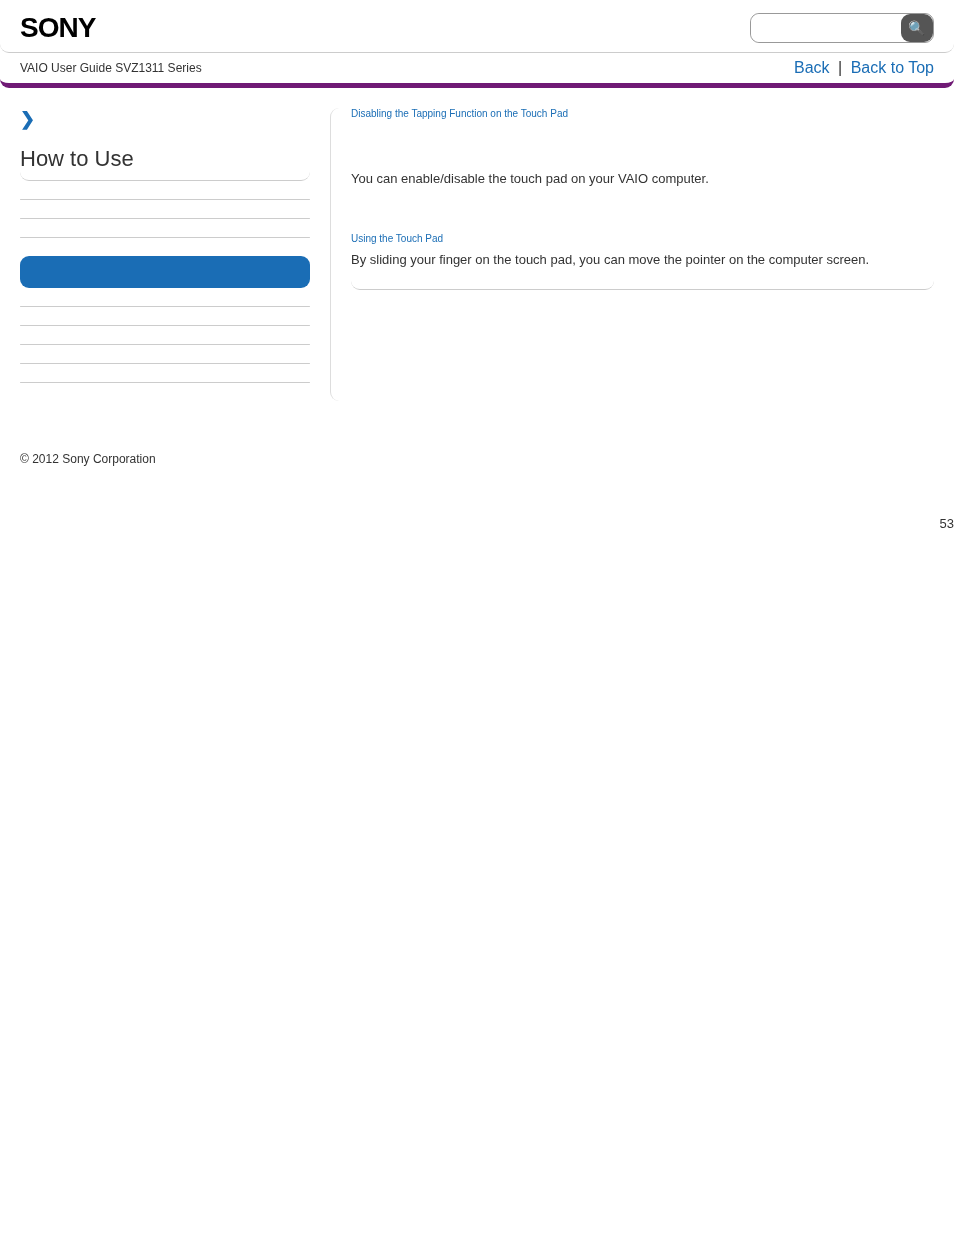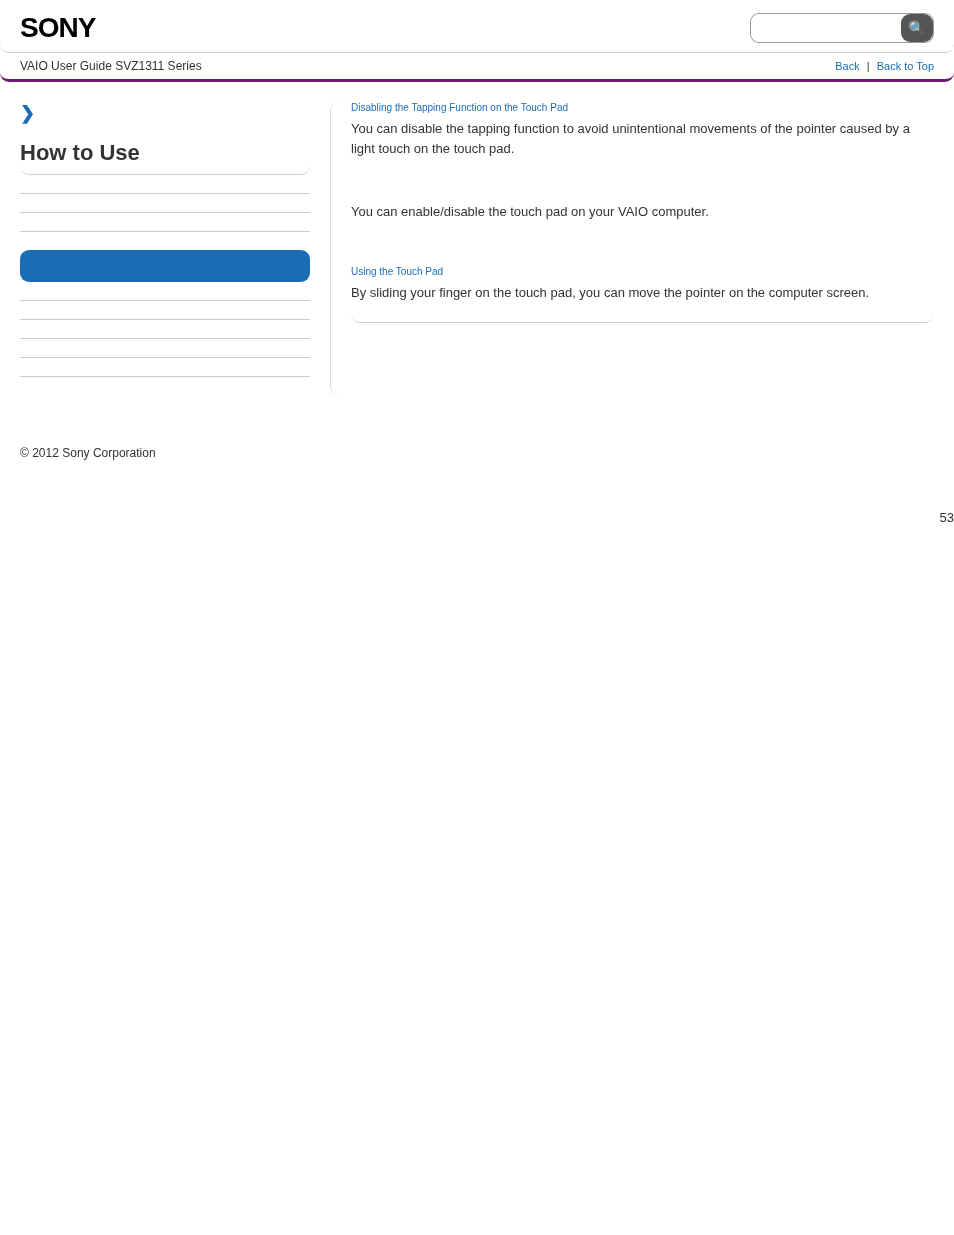--- a/index.html
+++ b/index.html
@@ -52,28 +52,28 @@
       color: #fff;
       font-size: 14px;
     }
 
     
     .navbar {
       display: flex;
       justify-content: space-between;
       align-items: center;
       padding: 6px 20px;
-      border-bottom: 3px solid #701a75;
+      border-bottom: 5px solid #701a75;
     }
     .nav-left {
       font-size: 12px;
       color: #333;
     }
     .nav-right {
-      font-size: 11px;
+      font-size: 16px;
     }
     .nav-right a {
       color: #1a6db5;
       text-decoration: none;
     }
     .nav-right .separator {
       margin: 0 4px;
       color: #333;
     }
 
@@ -93,21 +93,21 @@
 
     .breadcrumb-arrow {
       color: #1a6db5;
       font-size: 18px;
       font-weight: bold;
       margin-bottom: 16px;
     }
 
     .sidebar-title {
       font-size: 22px;
-      font-weight: bold;
+      font-weight: normal;
       color: #333;
       margin-bottom: 8px;
       padding-bottom: 8px;
       border-bottom: 1px solid #ccc;
     }
 
     .sidebar-line {
       border: none;
       border-top: 1px solid #ccc;
       margin: 18px 0;
@@ -205,21 +205,20 @@
     <hr class="sidebar-line">
     <hr class="sidebar-line">
     <hr class="sidebar-line">
     <hr class="sidebar-line">
   </div>
 
   <div class="main-content">
 
     <div class="article-item">
       <a class="article-title">Disabling the Tapping Function on the Touch Pad</a>
-      <p class="article-desc">You can disable the tapping function to avoid unintentional movements of the pointer caused by a light touch on the touch pad.</p>
     </div>
 
     <div class="article-item">
       <p class="article-desc">You can enable/disable the touch pad on your VAIO computer.</p>
     </div>
 
     <div class="article-item">
       <a class="article-title">Using the Touch Pad</a>
       <p class="article-desc">By sliding your finger on the touch pad, you can move the pointer on the computer screen.</p>
     </div>

